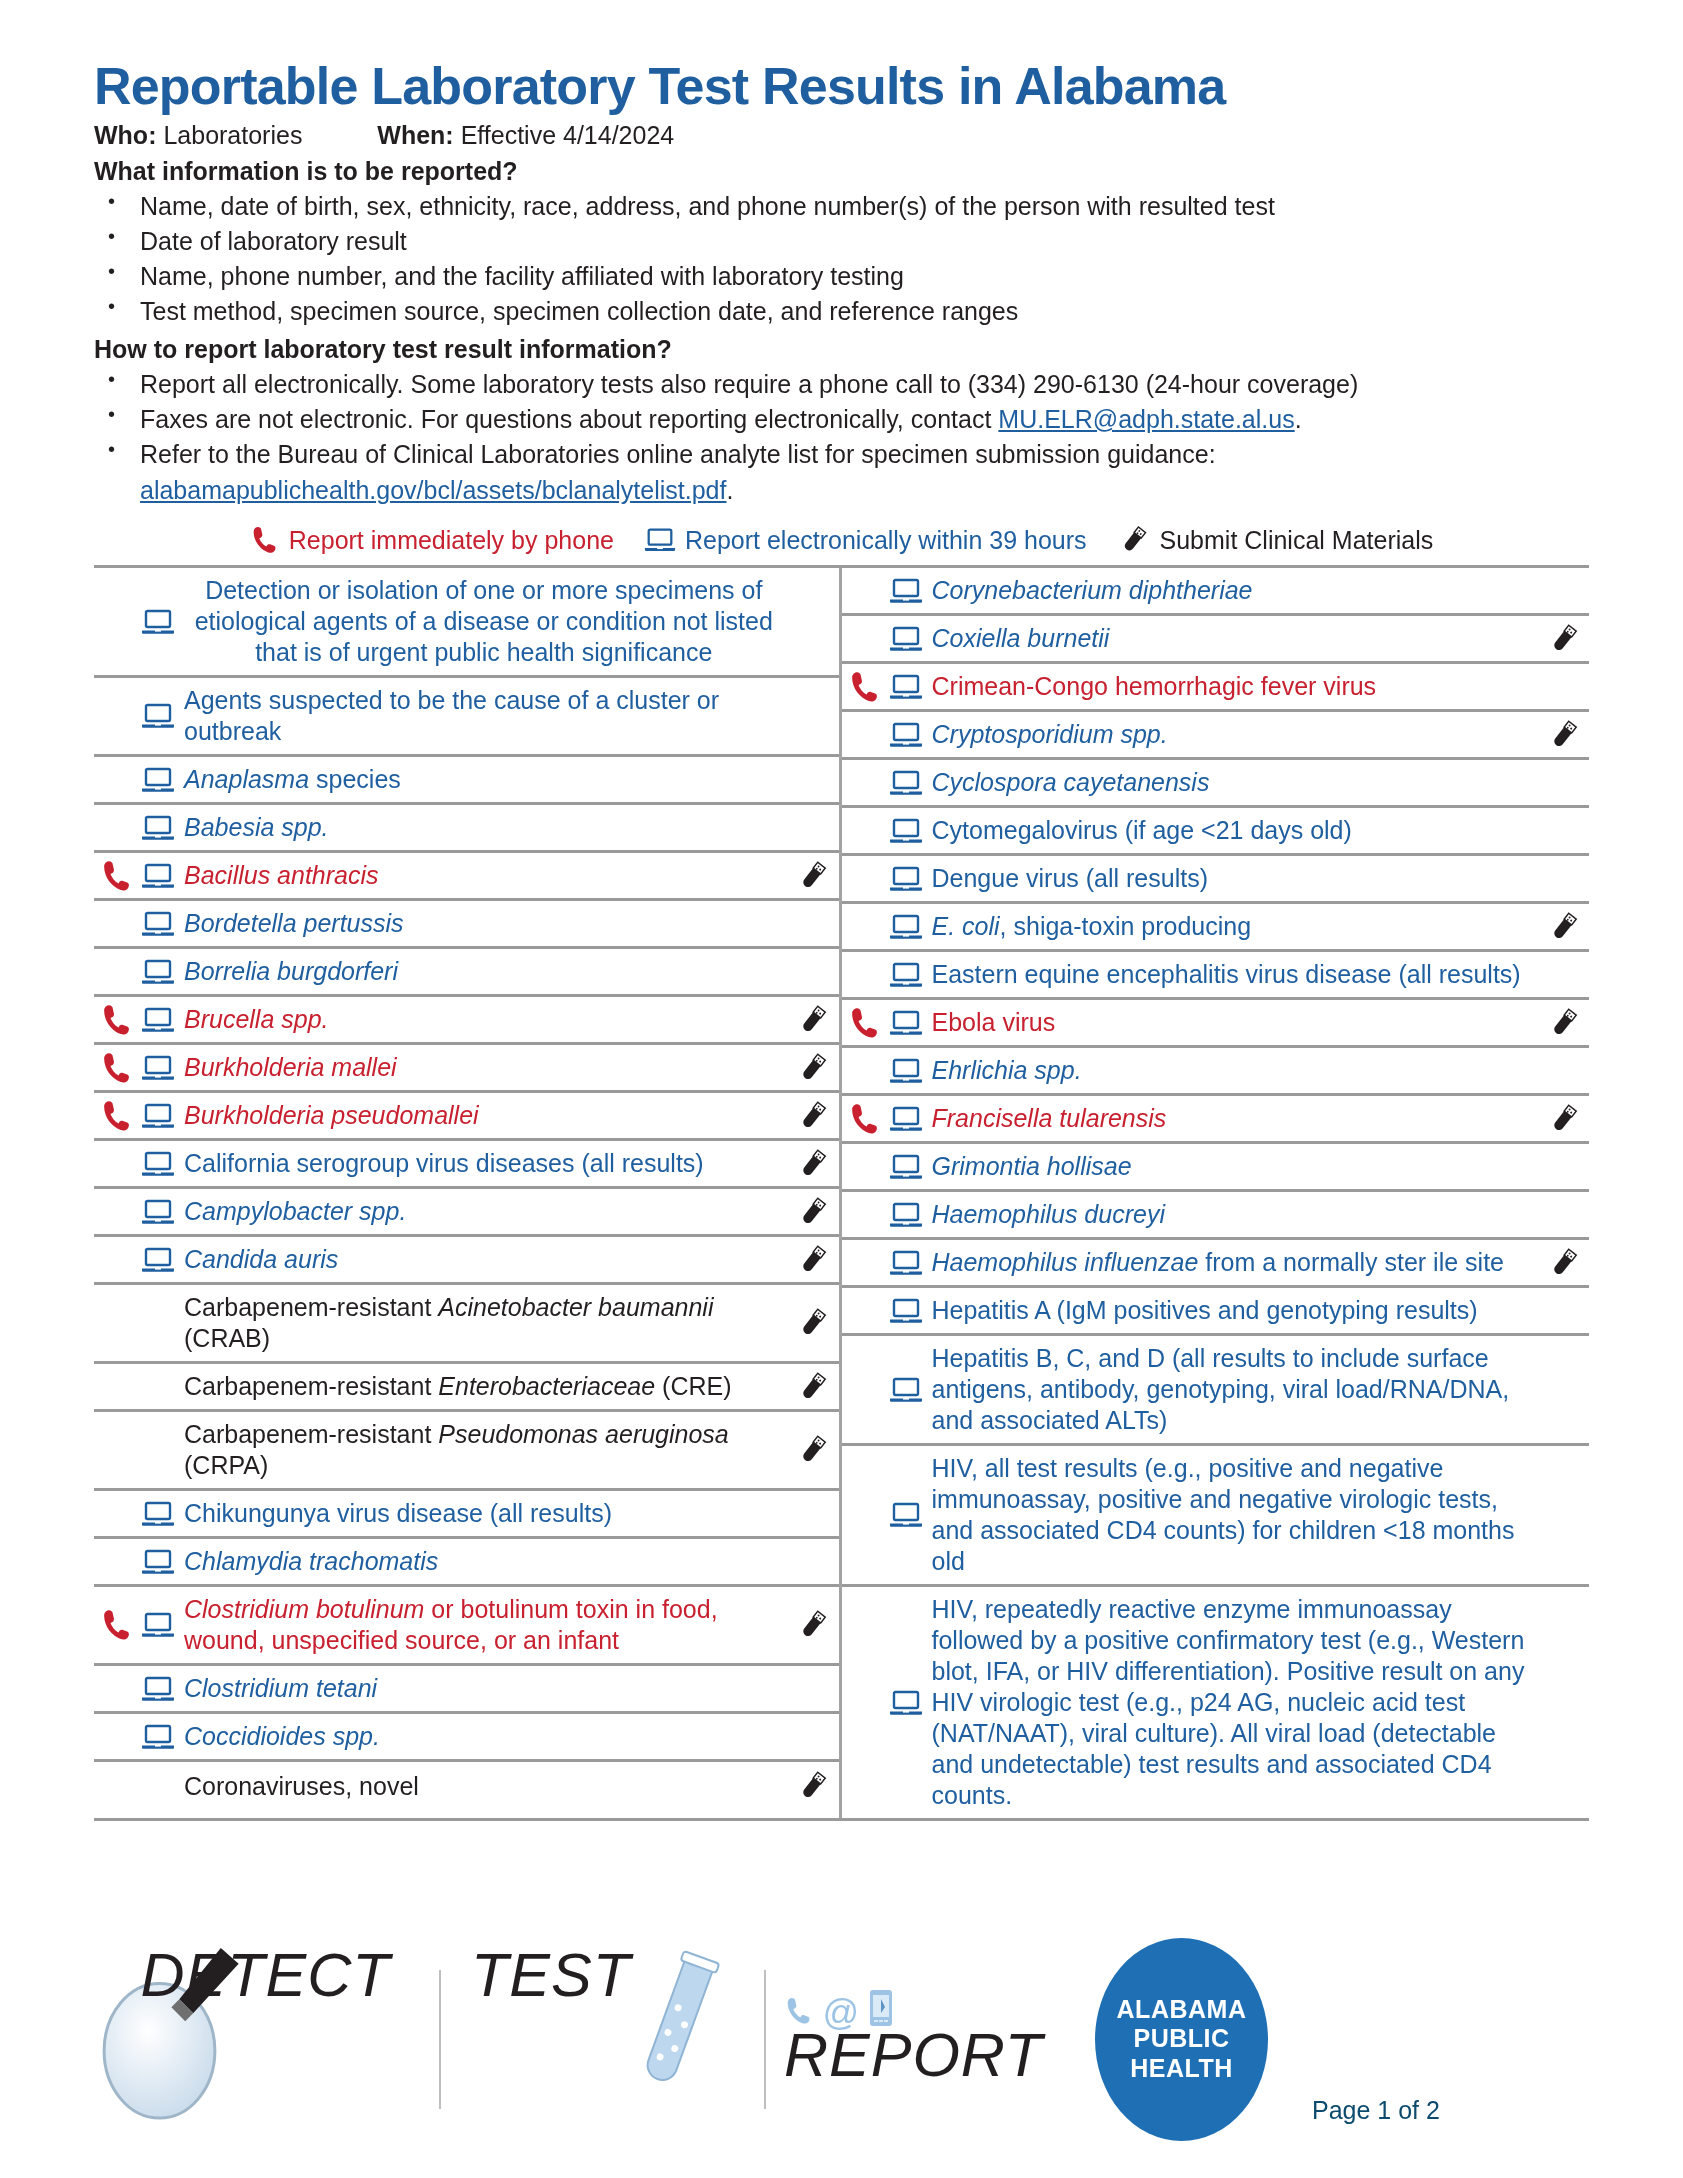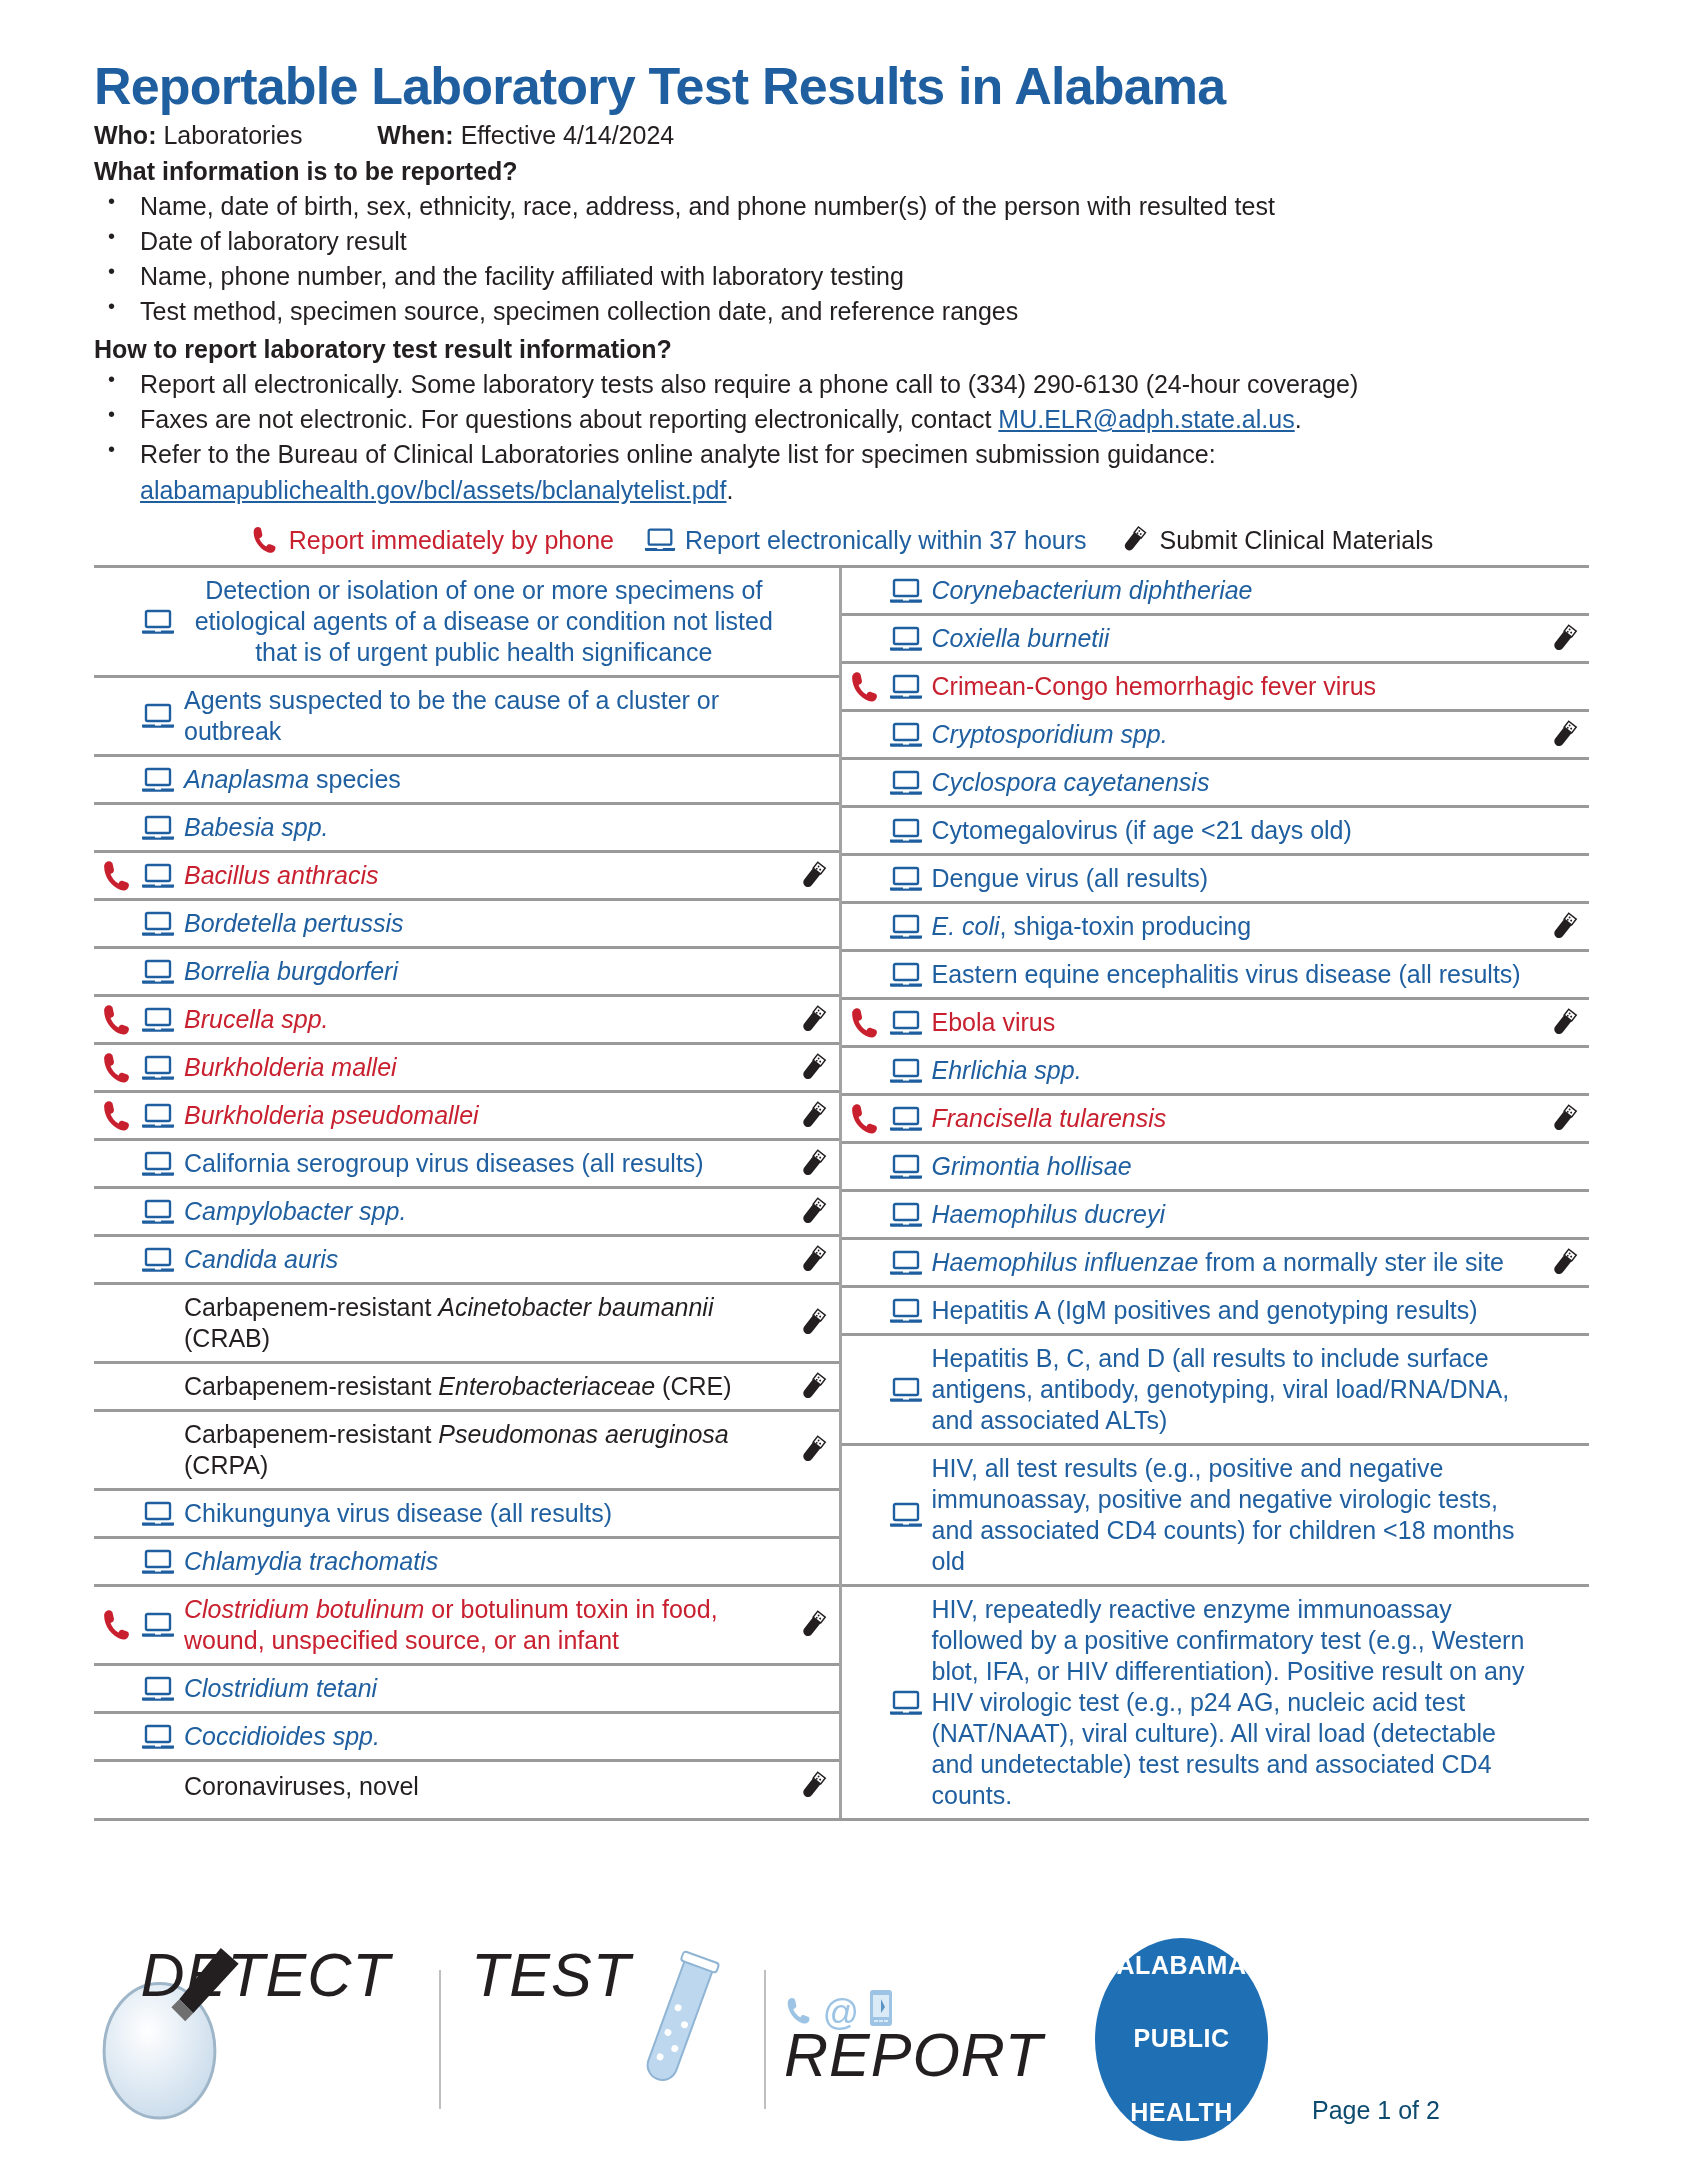--- a/index.html
+++ b/index.html
@@ -202,21 +202,20 @@
     border-radius: 50%;
     background: #1f6fb5;
     display: flex;
     flex-direction: column;
     align-items: center;
     justify-content: center;
     color: #ffffff;
     font-weight: bold;
     line-height: 1.18;
     margin-left: 14px;
-    gap: 44px;
   }
   .apl-oval div { font-size: 25px; letter-spacing: 0.5px; }
   .page-num {
     font-size: 25px;
     color: #0c4a6e;
     margin-left: 44px;
     align-self: flex-end;
     margin-bottom: 18px;
   }
 </style>
@@ -262,21 +261,21 @@
         <span>Report immediately by phone</span>
       </div>
       <div class="legend-item blue">
         <span class="ico">
           <svg width="32" height="26" viewBox="0 0 34 26">
               <rect x="5" y="2" width="24" height="16" rx="1.5" fill="none" stroke="#1f5fa0" stroke-width="2.4"></rect>
               <path d="M1 21.5h32v2.2a1 1 0 0 1-1 1H2a1 1 0 0 1-1-1z" fill="#1f5fa0"></path>
               <rect x="14" y="21" width="6" height="1.6" fill="#ffffff"></rect>
             </svg>
         </span>
-        <span>Report electronically within 37 hours</span>
+        <span>Report electronically within 39 hours</span>
       </div>
       <div class="legend-item black">
         <span class="ico">
           <svg width="34" height="30" viewBox="0 0 34 30">
               <g transform="rotate(38 17 15)">
                 <rect x="12.5" y="2" width="9" height="25" rx="4.3" fill="#231f20"></rect>
                 <rect x="12.5" y="2" width="9" height="7" fill="#ffffff" stroke="#231f20" stroke-width="1.4"></rect>
                 <circle cx="15.6" cy="4.6" r="0.9" fill="#231f20"></circle>
                 <circle cx="18.6" cy="6.1" r="0.9" fill="#231f20"></circle>
                 <circle cx="15.6" cy="7.4" r="0.9" fill="#231f20"></circle>

